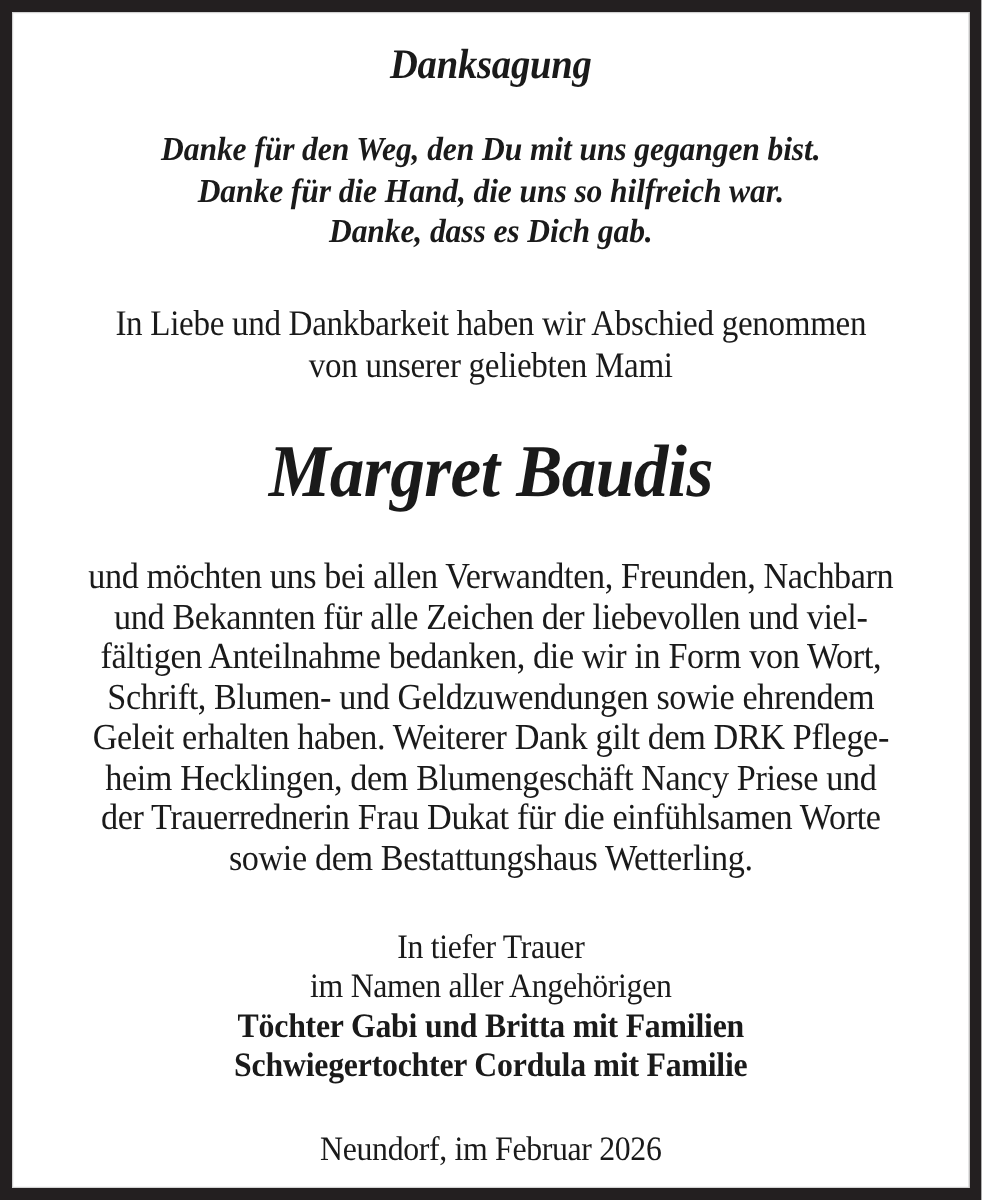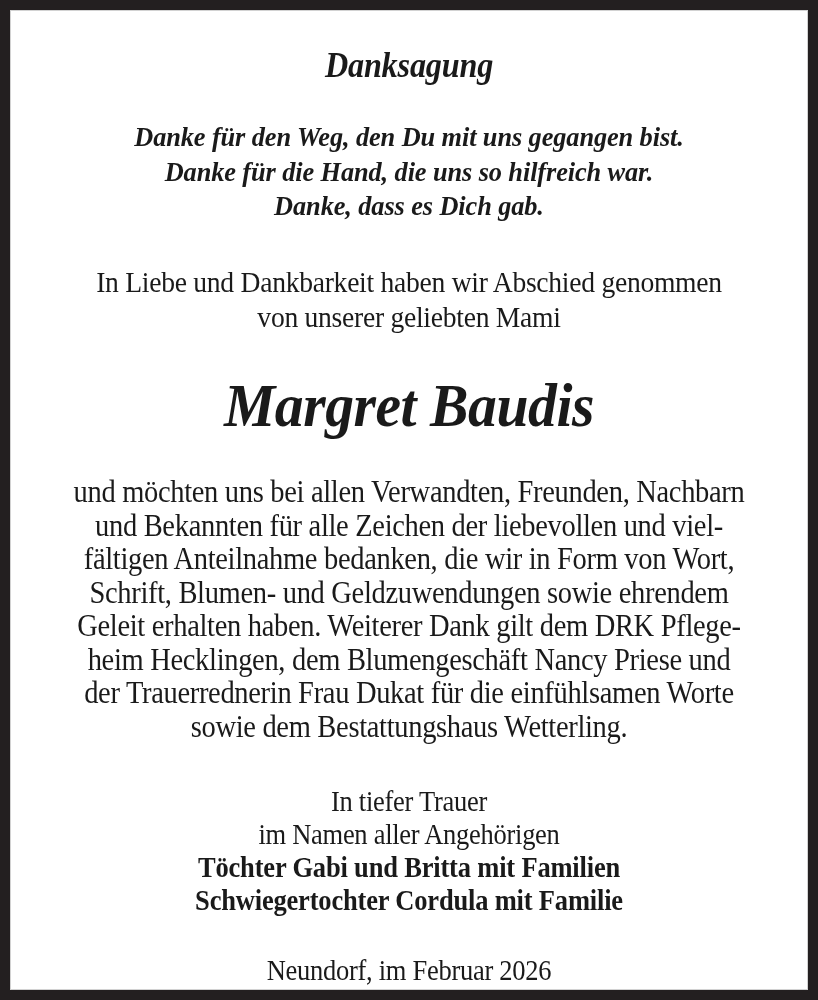--- a/index.html
+++ b/index.html
@@ -27,21 +27,21 @@
     border: 1px solid #d2d2d2;
     overflow: hidden;
   }
   #content {
     position: absolute;
     left: 0;
     top: 0;
     width: 796px;
     height: 978px;
     box-sizing: border-box;
-    padding: 15px 18px;
+    padding: 3px 18px;
     color: #1a1a1a;
     text-align: center;
   }
 
   .title {
     font-size: 35px;
     font-weight: bold;
     font-style: italic;
     line-height: 1.0;
     letter-spacing: -0.2px;

